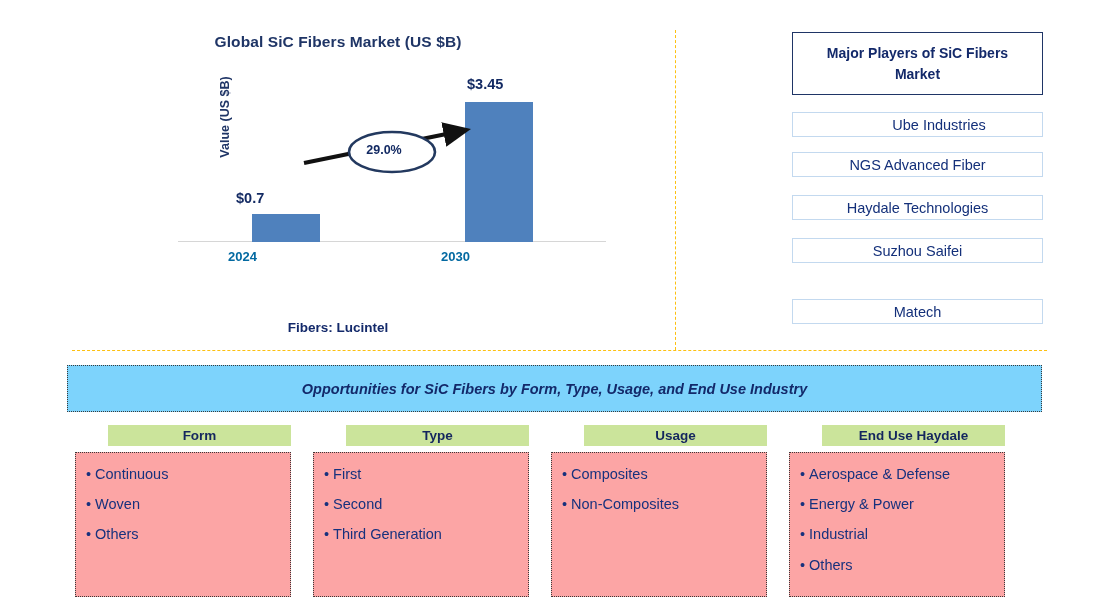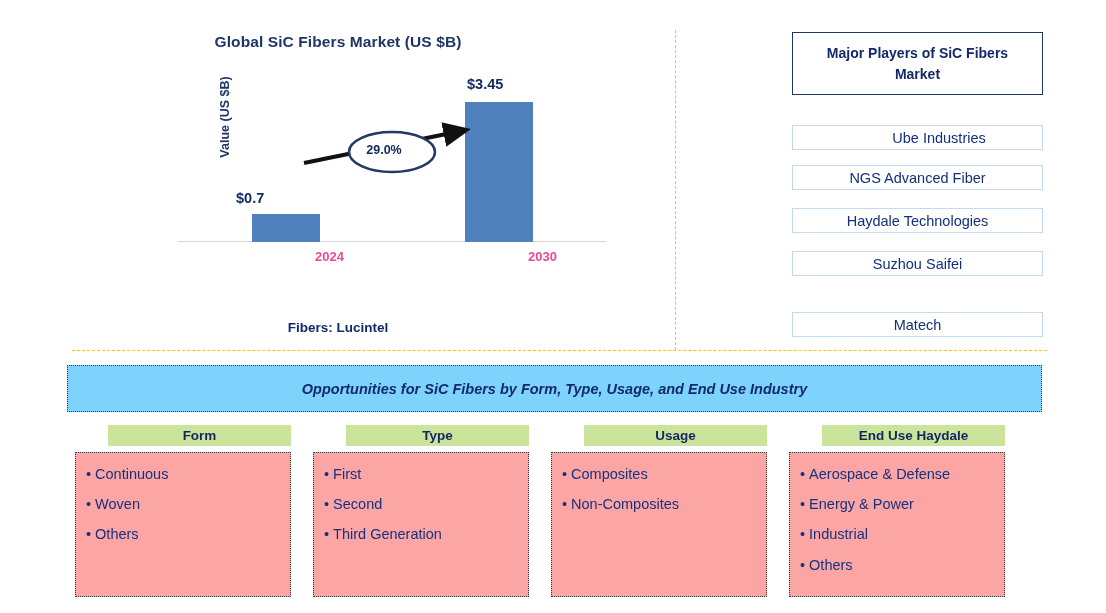--- a/index.html
+++ b/index.html
@@ -69,22 +69,22 @@
     font-size: 14.5px;
     font-weight: bold;
     color: #132a63;
     white-space: nowrap;
   }
   .tick-label {
     position: absolute;
     top: 249px;
     font-size: 13px;
     font-weight: bold;
-    color: #ec4899;
-    text-align: right;
+    color: #0369a1;
+    text-align: left;
     white-space: nowrap;
   }
 
   
   #cagr-svg {
     left: 280px;
     top: 110px;
     width: 220px;
     height: 80px;
     overflow: visible;
@@ -257,21 +257,21 @@
   <div class="abs" id="cagr-text">29.0%</div>
 
   <div class="abs" id="source-note">Fibers: Lucintel</div>
 
   <div class="abs" id="divider-vertical"></div>
   <div class="abs" id="divider-horizontal"></div>
 
   <div class="abs" id="players-panel">
     <div id="players-header">Major Players of SiC Fibers Market</div>
     <div id="player-list">
-        <div class="player-box" style="margin-top: 30px; padding-left: 43px;">
+        <div class="player-box" style="margin-top: 17px; padding-left: 43px;">
           <span>Ube Industries</span>
         </div>
         <div class="player-box" style="margin-top: 15px;">
           <span>NGS Advanced Fiber</span>
         </div>
         <div class="player-box" style="margin-top: 18px;">
           <span>Haydale Technologies</span>
         </div>
         <div class="player-box" style="margin-top: 18px;">
           <span>Suzhou Saifei</span>

